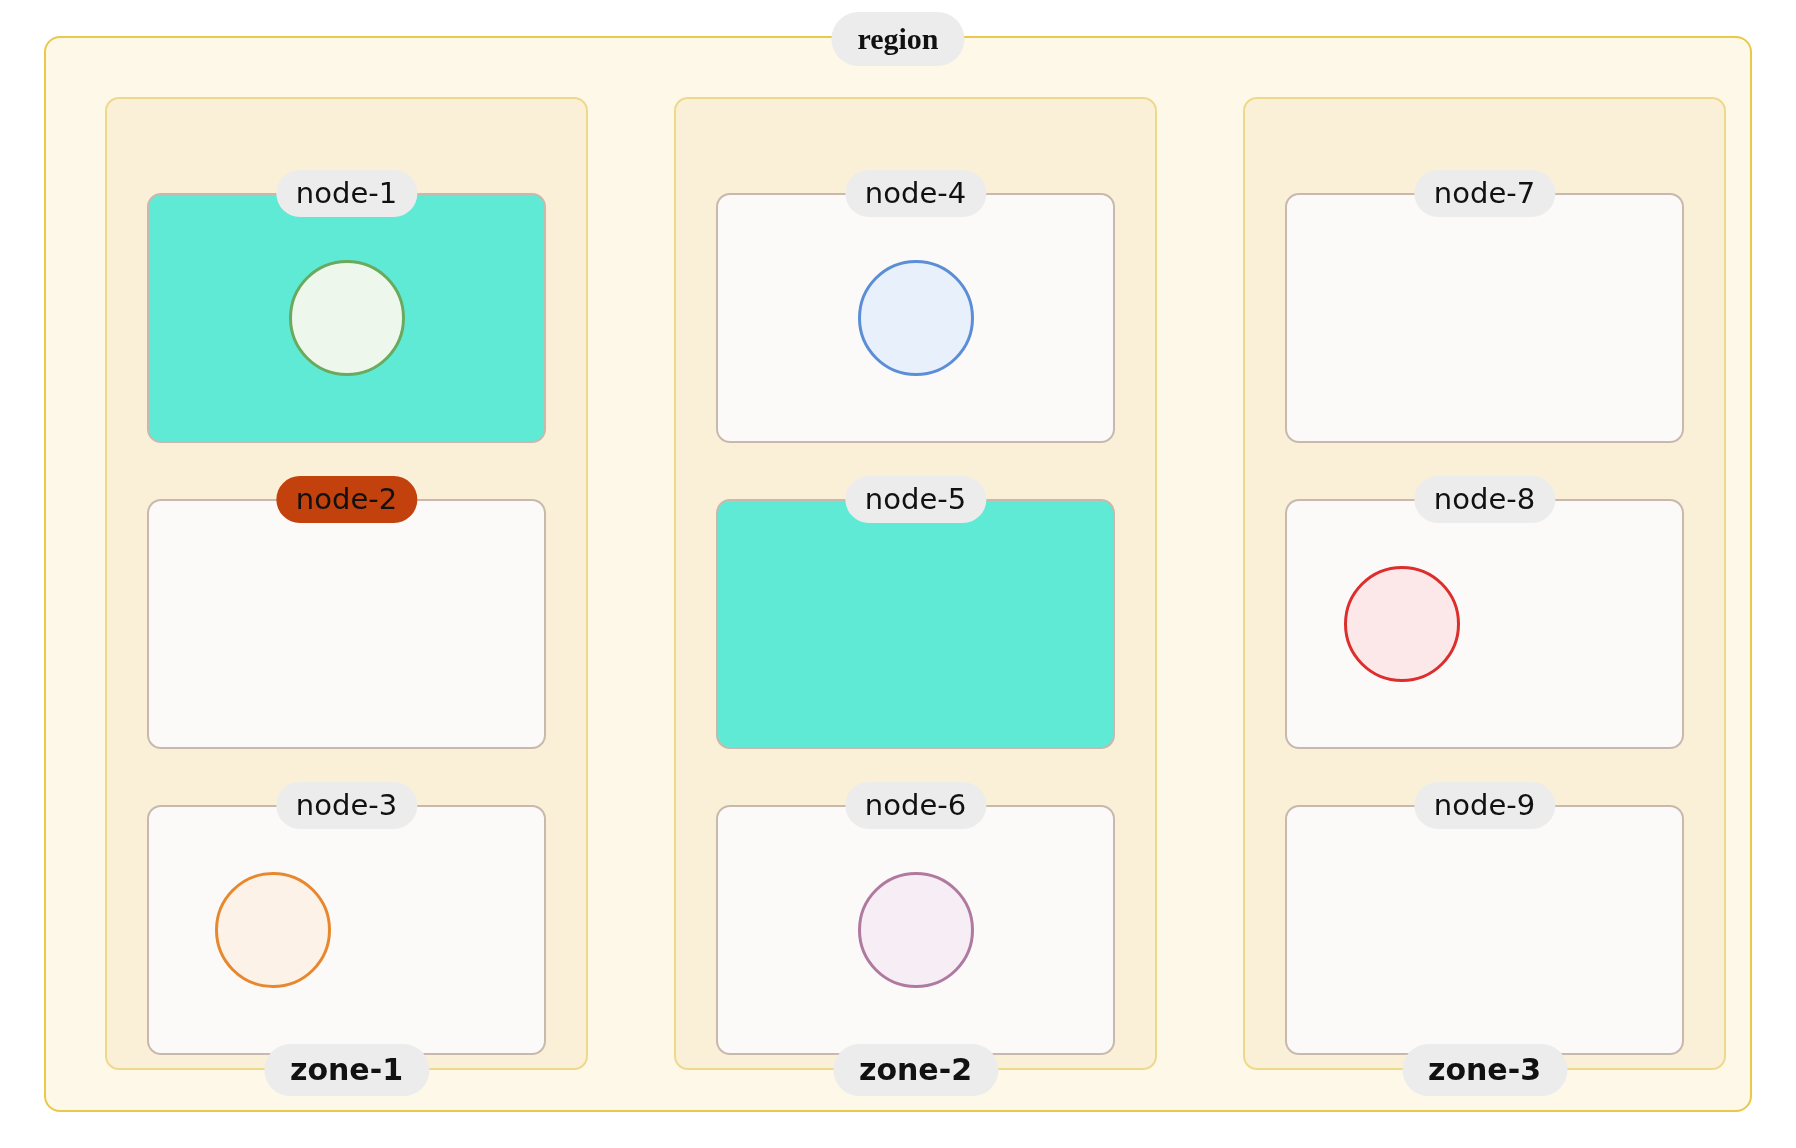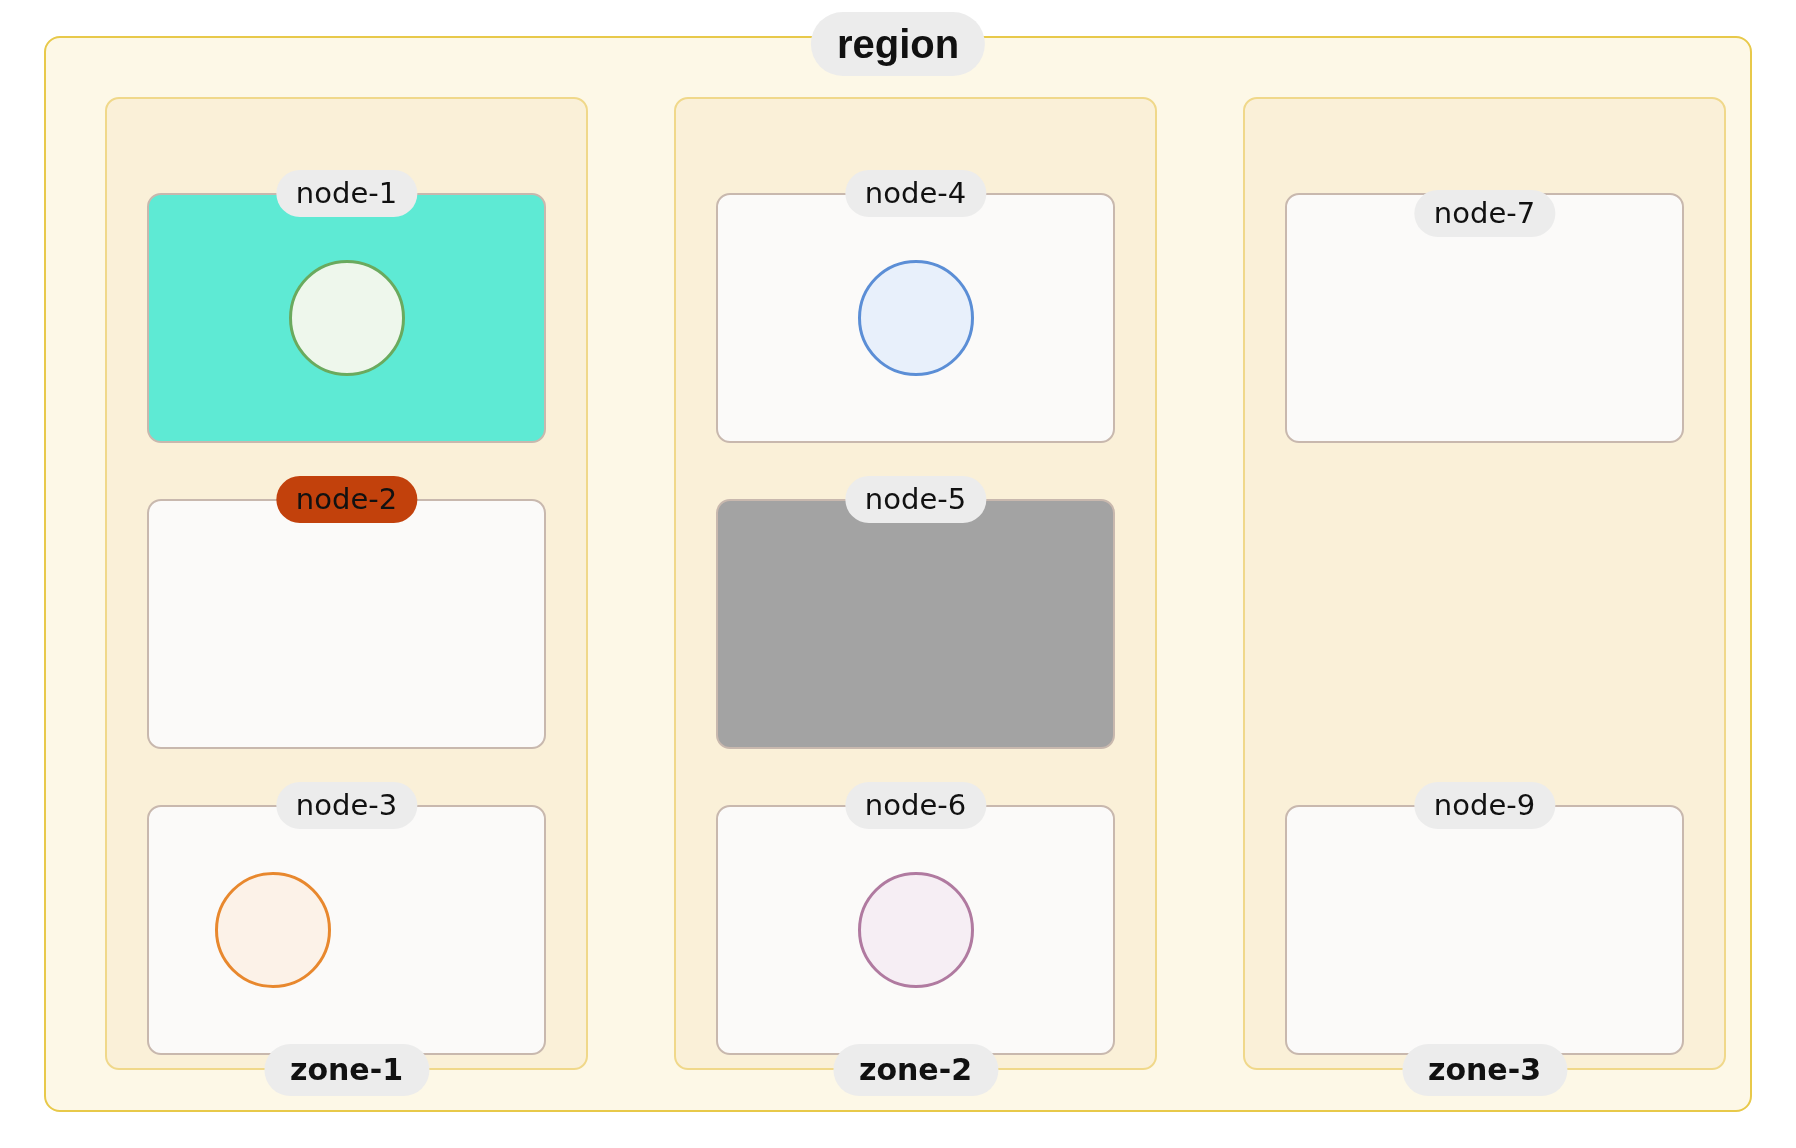--- a/index.html
+++ b/index.html
@@ -68,23 +68,23 @@
     position: absolute;
     background: #ececec;
     border-radius: 999px;
     color: #111111;
     white-space: nowrap;
     line-height: 1;
     z-index: 5;
   }
 
   .region-label {
-    font-family: Liberation Sans, sans-serif;
+    font-family: Liberation Serif, serif;
     font-weight: bold;
-    font-size: 40px;
+    font-size: 30px;
     padding: 12px 26px;
     left: 50%;
     top: -26px;
     transform: translateX(-50%);
   }
 
   .zone-label {
     font-family: "DejaVu Sans", sans-serif;
     font-weight: bold;
     font-size: 30px;
@@ -157,33 +157,37 @@
         <div class="circle circle-left" style="border-color: rgb(232, 136, 46); background-color: rgb(252, 242, 232);"></div>
       </div>
       <div class="pill zone-label" style="background-color: rgb(236, 236, 236);">zone-1</div>
     </div>
 
     <div class="zone zone-1" style="border-color: rgb(240, 216, 138); background-color: rgb(250, 240, 216);">
       <div class="node row-0" style="border-color: rgb(200, 184, 174); background-color: rgb(251, 250, 249); padding-left: 36px;">
         <div class="pill node-label" style="background-color: rgb(236, 236, 236);">node-4</div>
         <div class="circle circle-center" style="border-color: rgb(91, 142, 214); background-color: rgb(232, 240, 251);"></div>
       </div>
-      <div class="node row-1" style="border-color: rgb(200, 184, 174); background-color: #a3a3a3;">
+      <div class="node row-1" style="border-color: rgb(200, 184, 174); background-color: #5eead4;">
         <div class="pill node-label" style="background-color: rgb(236, 236, 236);">node-5</div>
       </div>
       <div class="node row-2" style="border-color: rgb(200, 184, 174); background-color: rgb(251, 250, 249); padding-left: 48px;">
         <div class="pill node-label" style="background-color: rgb(236, 236, 236);">node-6</div>
         <div class="circle circle-center" style="border-color: rgb(176, 122, 160); background-color: rgb(246, 238, 244);"></div>
       </div>
       <div class="pill zone-label" style="background-color: rgb(236, 236, 236);">zone-2</div>
     </div>
 
     <div class="zone zone-2" style="border-color: rgb(240, 216, 138); background-color: rgb(250, 240, 216);">
       <div class="node row-0" style="border-color: rgb(200, 184, 174); background-color: rgb(251, 250, 249);">
-        <div class="pill node-label" style="background-color: rgb(236, 236, 236); margin-top: 20px;">node-7</div>
+        <div class="pill node-label" style="background-color: rgb(236, 236, 236);">node-7</div>
+      </div>
+      <div class="node row-1" style="border-color: rgb(200, 184, 174); background-color: rgb(251, 250, 249);">
+        <div class="pill node-label" style="background-color: rgb(236, 236, 236);">node-8</div>
+        <div class="circle circle-leftish" style="border-color: rgb(221, 46, 46); background-color: rgb(252, 232, 232);"></div>
       </div>
       <div class="node row-2" style="border-color: rgb(200, 184, 174); background-color: rgb(251, 250, 249);">
         <div class="pill node-label" style="background-color: rgb(236, 236, 236);">node-9</div>
       </div>
       <div class="pill zone-label" style="background-color: rgb(236, 236, 236);">zone-3</div>
     </div>
 
   </div>
 </div>
 

